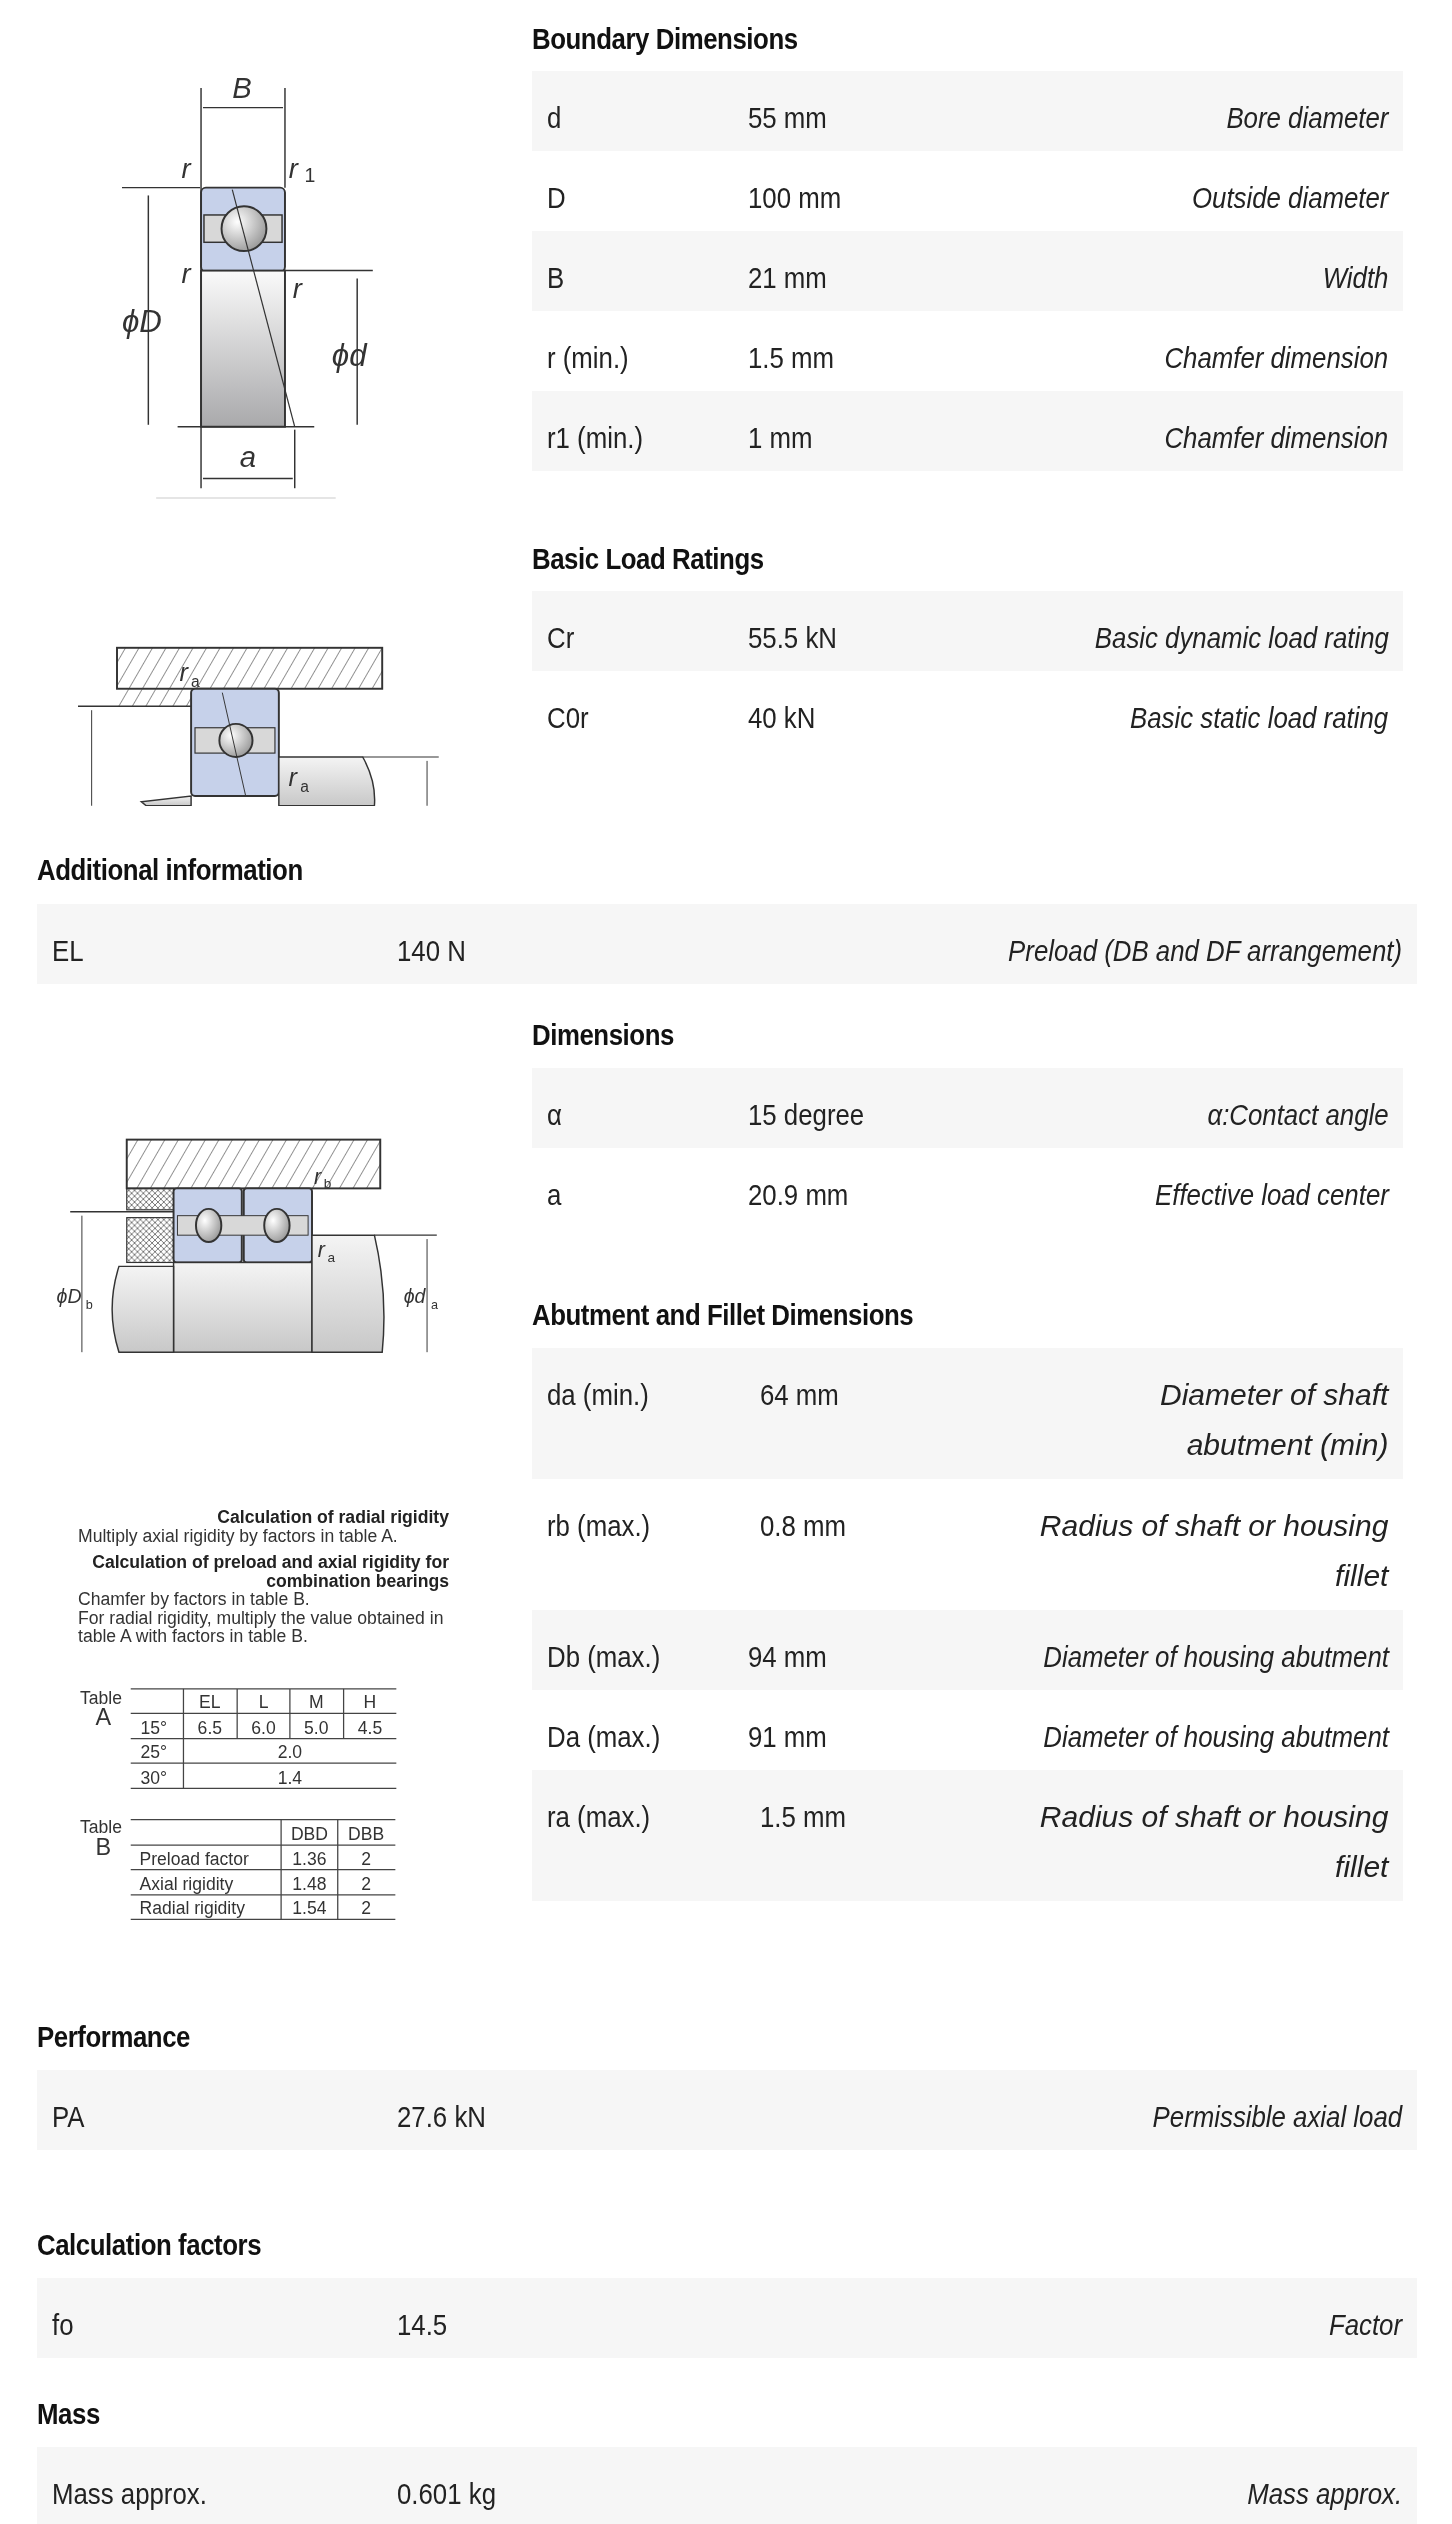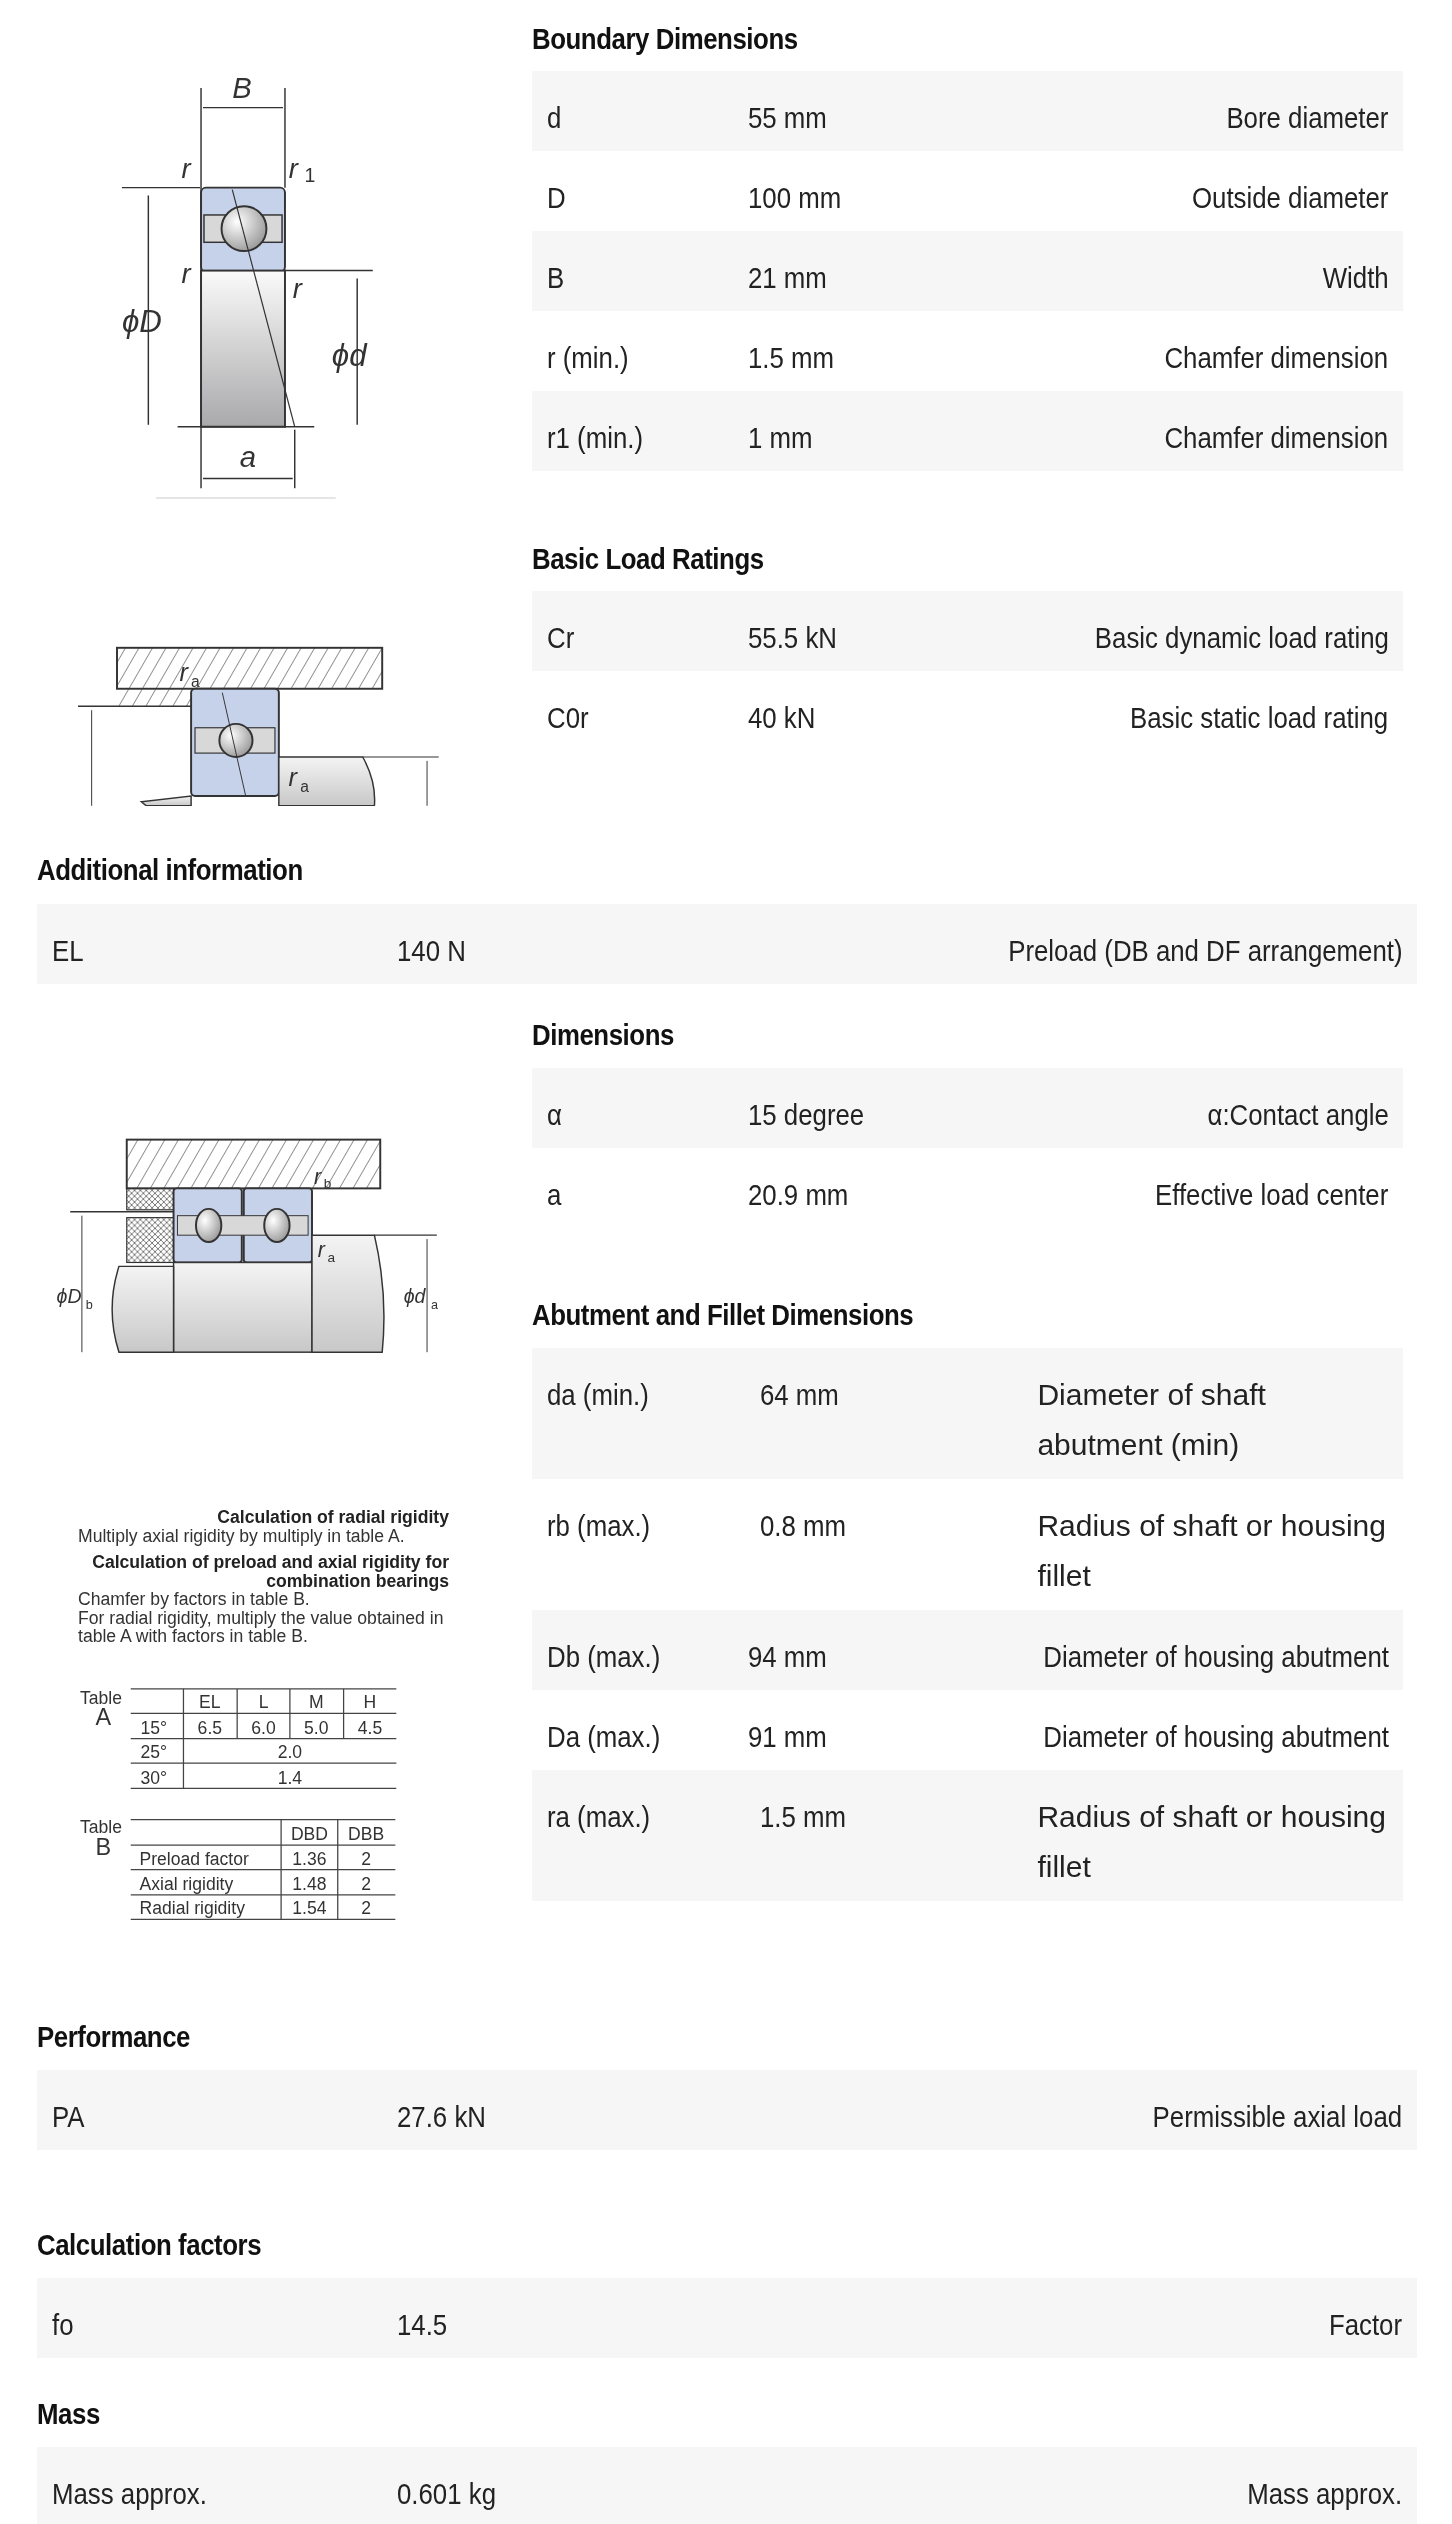--- a/index.html
+++ b/index.html
@@ -5,21 +5,21 @@
   html,body{margin:0;padding:0;background:#fff;}
   body{width:1452px;height:2525px;position:relative;overflow:hidden;font-family:"Liberation Sans",sans-serif;color:#222;}
   .abs{position:absolute;}
   .heading{position:absolute;font-weight:bold;font-size:30px;color:#111;letter-spacing:-0.5px;transform:scaleX(0.86);transform-origin:left center;white-space:nowrap;}
   .tbl{position:absolute;}
   .row{position:relative;height:80px;display:flex;align-items:flex-start;font-size:30px;color:#222;}
   .row.tall{height:131px;gap:12px;}
   .row.alt{background:#f6f6f6;}
   .row .c1,.row .c2,.row .c3{padding-top:21.5px;line-height:50px;}
   .row .c1{padding-left:14.6px;}
-  .row .c3{margin-left:auto;padding-right:14.6px;}
+  .row .c3{margin-left:auto;padding-right:14.6px;text-align:right;font-style:italic;}
   .cond{display:inline-block;transform:scaleX(0.86);white-space:nowrap;}
   .c1 .cond{transform-origin:left center;}
   .c2 .cond{transform-origin:left center;}
   .c3 .cond{transform-origin:right center;}
   .wrap3{width:351px;}
   .wrap3 .cond{white-space:normal;transform:none;}
   svg text{font-family:"Liberation Sans",sans-serif;}
   .fig-text{position:absolute;left:78px;top:1508px;width:371px;font-size:17.6px;line-height:18.5px;color:#333;}
   .fig-text .b{font-weight:bold;color:#222;text-align:right;}
 </style>
@@ -120,21 +120,21 @@
   <text x="326" y="140" font-size="22" font-style="italic" fill="#333">r</text>
   <text x="336" y="146" font-size="14" fill="#333">a</text>
   <text x="58" y="188" font-size="20" font-style="italic" fill="#333">ϕD</text>
   <text x="88" y="194" font-size="13" fill="#333">b</text>
   <text x="414" y="188" font-size="20" font-style="italic" fill="#333">ϕd</text>
   <text x="442" y="194" font-size="13" fill="#333">a</text>
 </svg>
 
 <div class="fig-text">
   <div class="b">Calculation of radial rigidity</div>
-  <div>Multiply axial rigidity by multiply in table A.</div>
+  <div>Multiply axial rigidity by factors in table A.</div>
   <div class="b" style="margin-top:8px">Calculation of preload and axial rigidity for combination bearings</div>
   <div>Chamfer by factors in table B.</div>
   <div>For radial rigidity, multiply the value obtained in table A with factors in table B.</div>
 </div>
 
 <svg class="abs" style="left:78px;top:1684px" width="332" height="249" viewBox="0 0 340 255">
   <g font-size="18" fill="#333">
     <text x="2" y="20">Table</text>
     <text x="18" y="42" font-size="24">A</text>
     <g stroke="#444" stroke-width="1.3">

